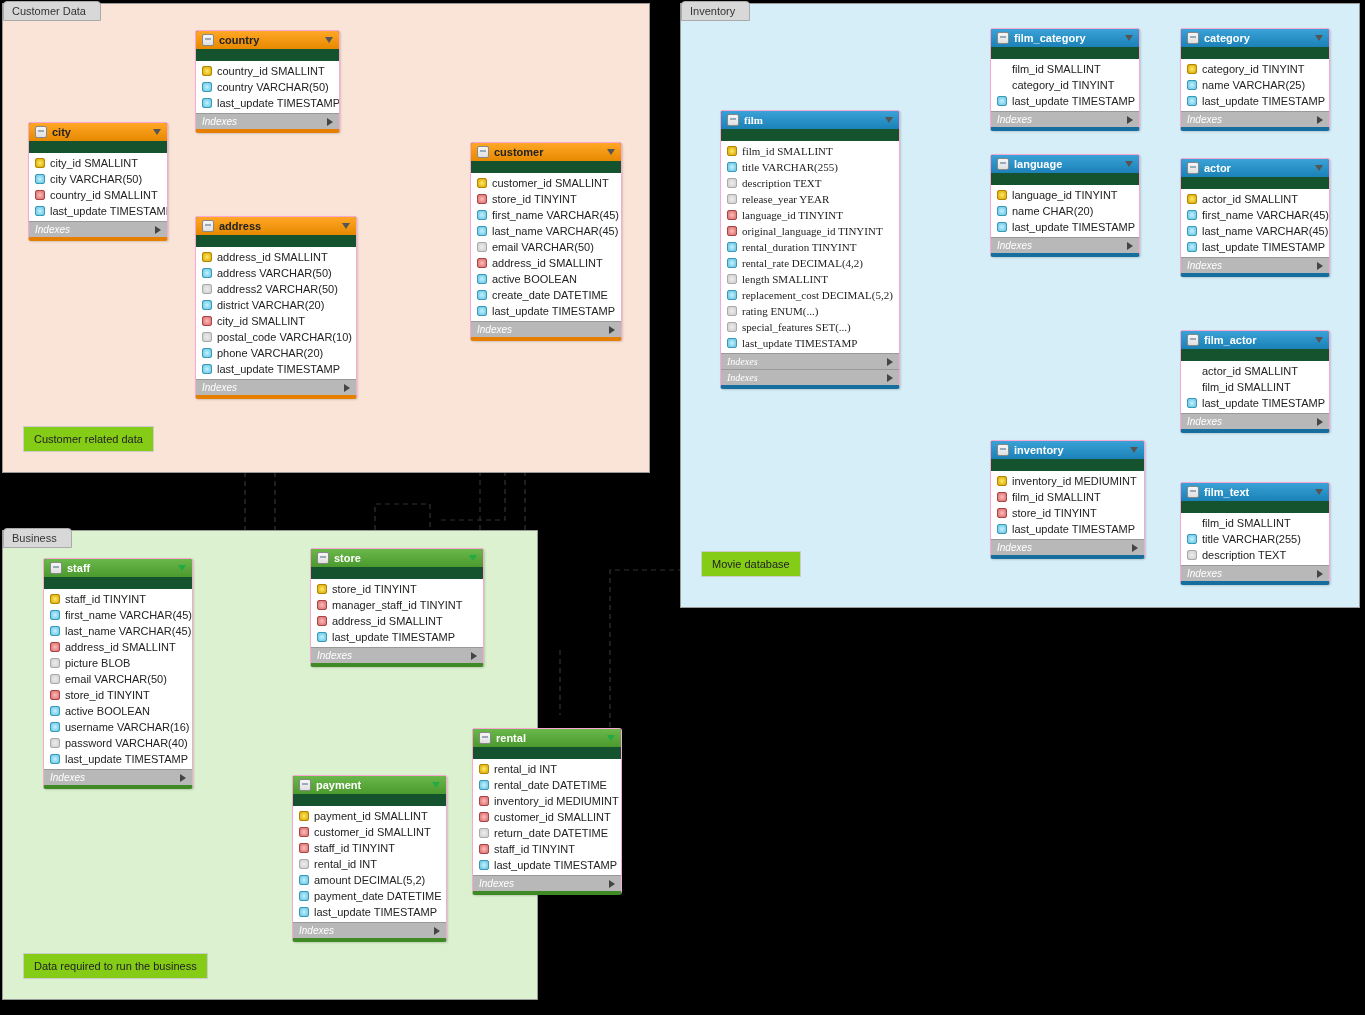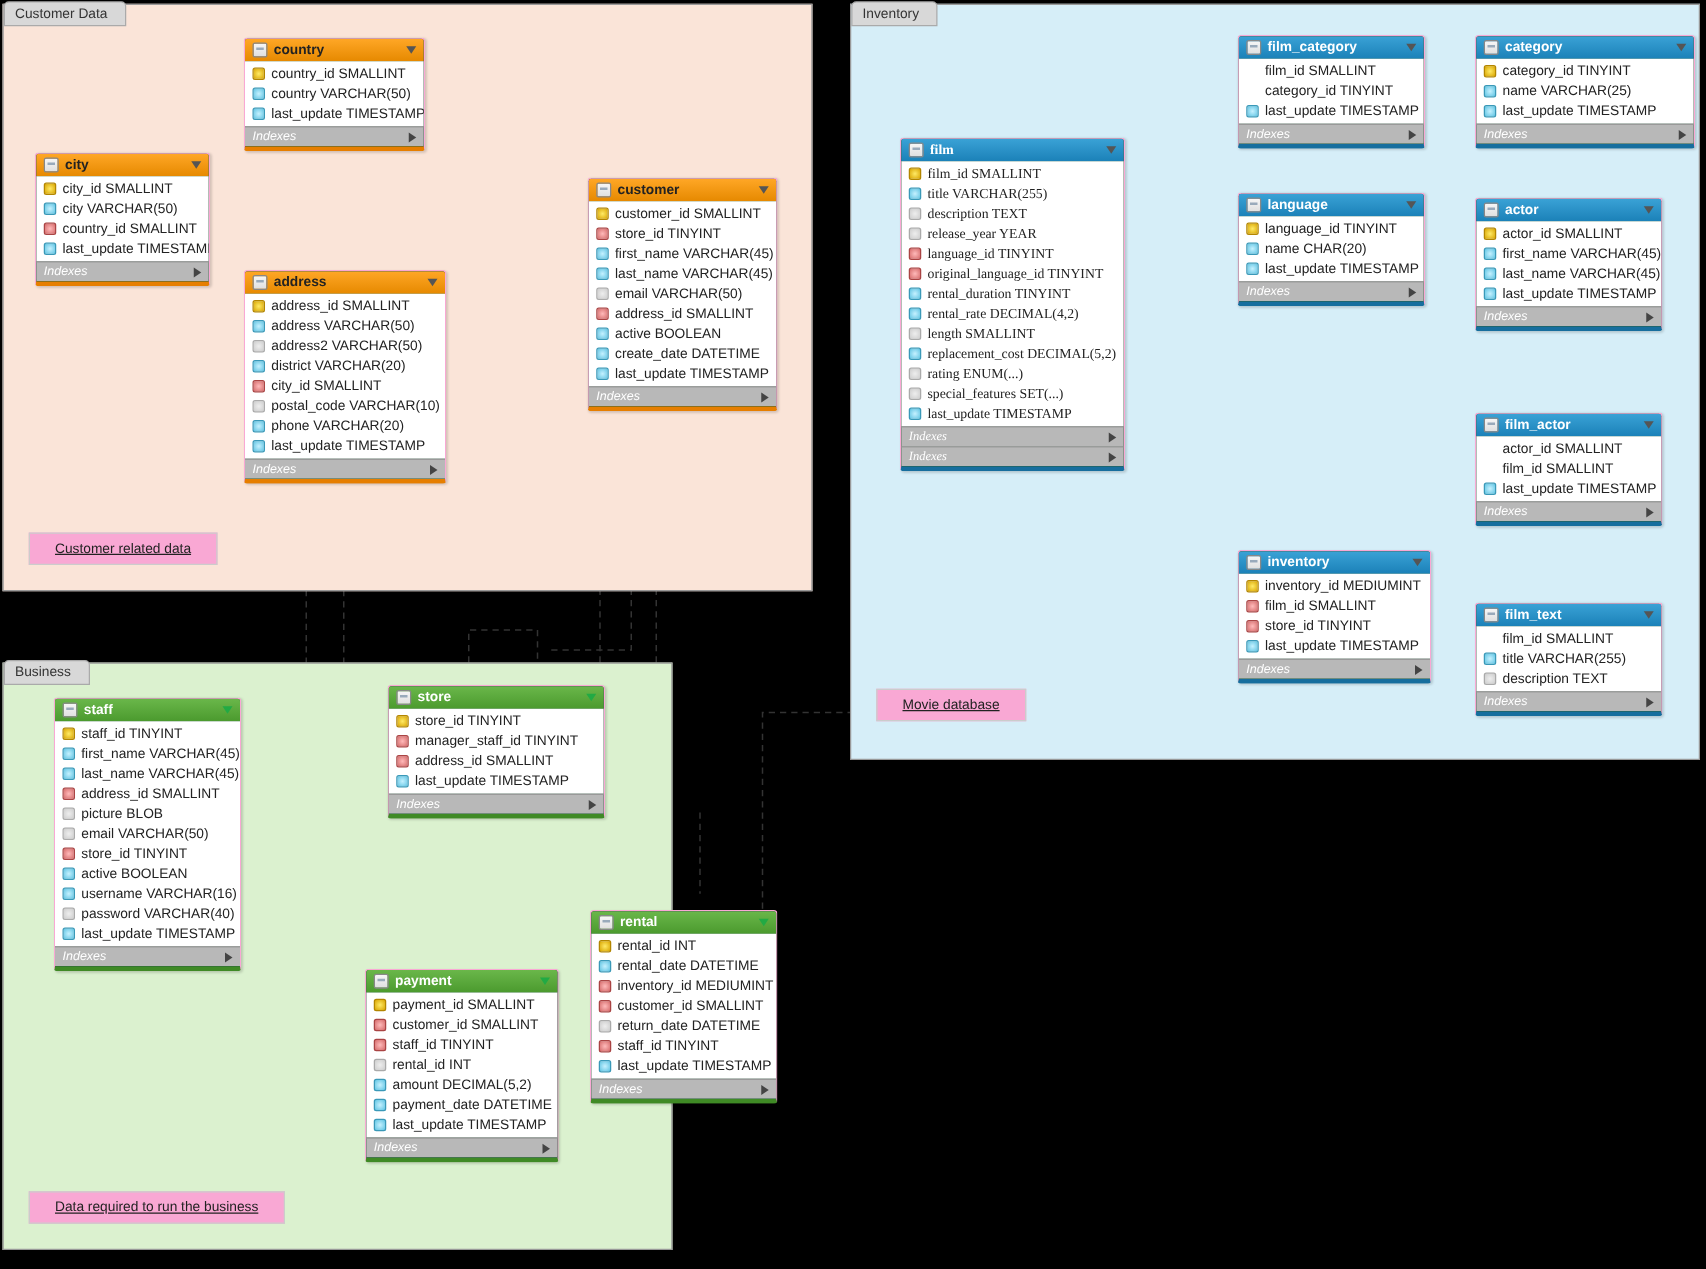--- a/index.html
+++ b/index.html
@@ -21,26 +21,25 @@
     left: 0;
     background: #d8d8d8;
     border: 1px solid #aaa;
     border-radius: 4px 4px 0 0;
     padding: 3px 14px 3px 8px;
     font-size: 11px;
     color: #333;
   }
   .region-note {
     position: absolute;
-    background: #f9a8d4;
+    background: #84cc16;
     border: 1px solid #ccc;
-    padding: 6px 20px;
+    padding: 6px 10px;
     font-size: 11px;
     color: #222;
-    text-decoration: underline;
   }
   .tbl {
     position: absolute;
     width: 158px;
     background: #14532d;
     border: 1px solid #f9a8d4;
     border-radius: 3px;
     overflow: hidden;
     box-shadow: 1px 1px 2px rgba(0,0,0,0.15);
   }
@@ -70,20 +69,21 @@
   .tbl-head .collapse-arrow {
     margin-left: auto;
     width: 0; height: 0;
     border-left: 4px solid transparent;
     border-right: 4px solid transparent;
     border-top: 6px solid #555;
   }
   .tbl-cols {
     background: #fff;
     padding: 2px 0;
+    margin-top: 12px;
   }
   .col {
     display: flex;
     align-items: center;
     padding: 2px 6px;
     white-space: nowrap;
     font-size: 11px;
     color: #222;
   }
   .col .icon {
@@ -588,21 +588,21 @@
         <span class="icon icon-col-blue"></span>
         <span>last_update TIMESTAMP</span>
       </div>
     </div>
   <div class="tbl-foot">
       <span>Indexes</span>
       <span class="expand-arrow"></span>
     </div>
 </div>
 
-<div class="tbl blue" style="left:1180px; top:28px; width:176px;">
+<div class="tbl blue" style="left:1180px; top:28px; width:150px;">
   <div class="tbl-head">
       <span class="table-icon"></span>
       <span>category</span>
       <span class="collapse-arrow"></span>
     </div>
   <div class="tbl-cols">
       <div class="col">
         <span class="icon icon-pk"></span>
         <span>category_id TINYINT</span>
       </div>

